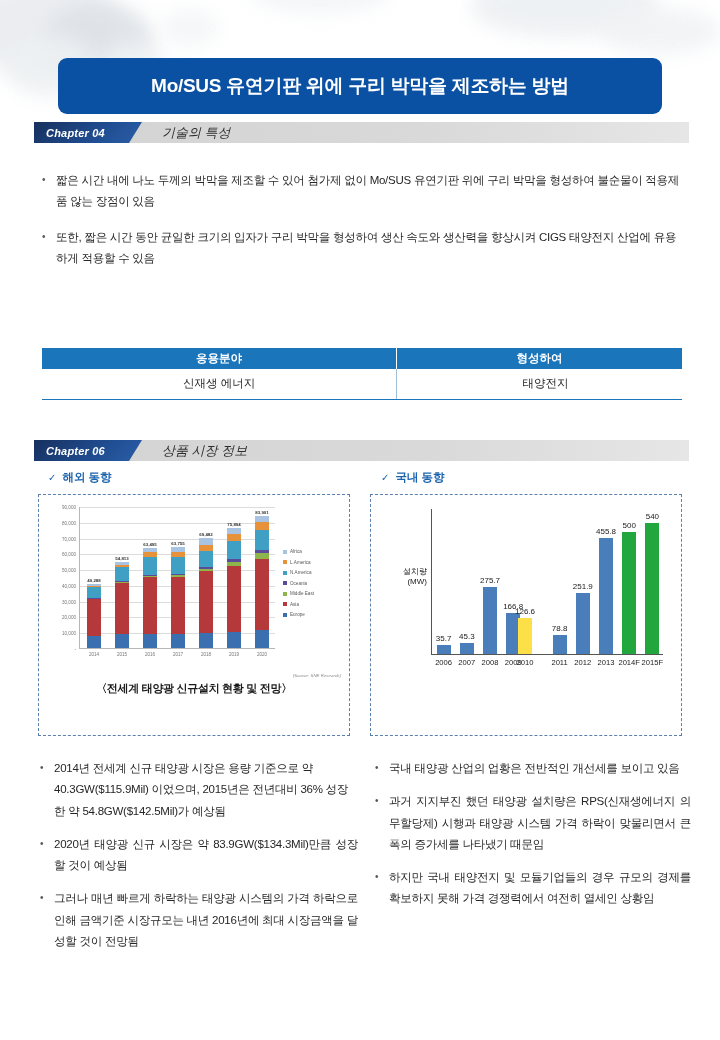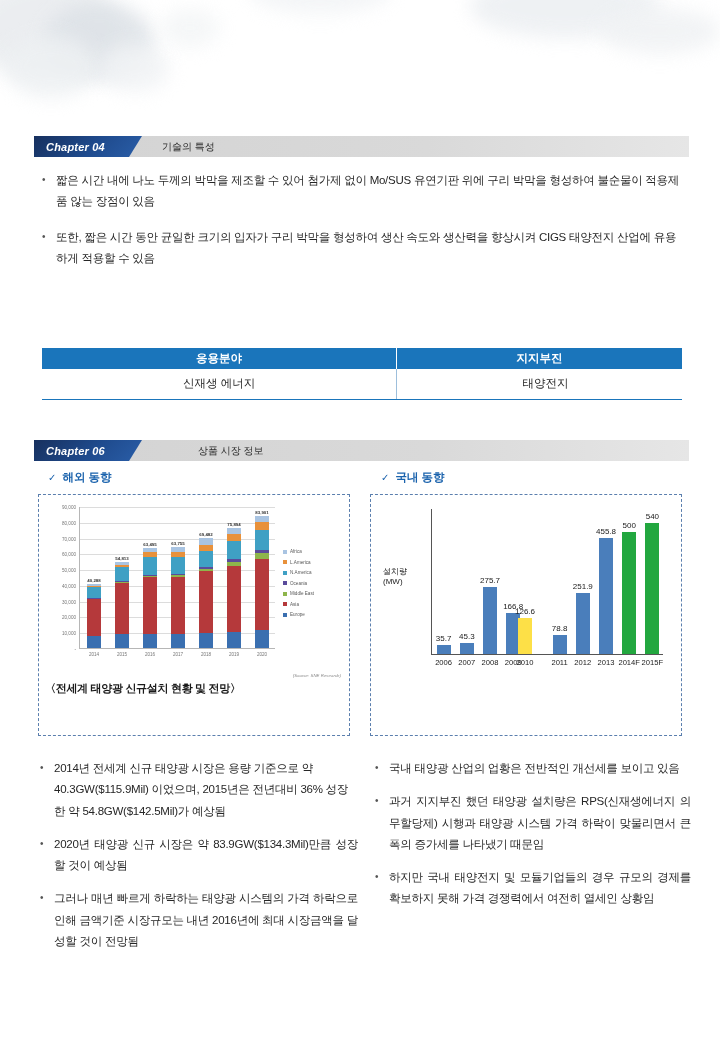--- a/index.html
+++ b/index.html
@@ -93,22 +93,23 @@
     position: absolute;
     right: -13px; top: 0;
     width: 0; height: 0;
     border-top: 21px solid transparent;
     border-left: 0 solid transparent;
   }
   .chapter-title {
     display: flex;
     align-items: center;
     padding-left: 20px;
-    font-size: 10px;
+    font-size: 13px;
     color: #2c2c2c;
+    font-style: italic;
   }
 
   
   .bullet-list { position: absolute; }
   .bullet {
     display: flex;
     font-size: 11.5px;
     color: #262626;
     line-height: 1.85;
     letter-spacing: -0.25px;
@@ -160,21 +161,21 @@
   .trend-head .chk { font-size: 10px; color: #1b63ad; }
 
   
   .chart-box {
     position: absolute;
     border: 1.4px dashed #5b7fae;
     background: #ffffff;
     padding: 6px 6px 3px 6px;
   }
   .chart-caption {
-    text-align: left;
+    text-align: center;
     font-size: 11px;
     font-weight: bold;
     color: #1a1a1a;
     letter-spacing: -0.3px;
     padding-top: 2px;
   }
 
   
   .sbc-wrap { position: relative; width: 298px; height: 178px; }
   .sbc-plot {
@@ -250,21 +251,21 @@
   }
 
   
   .bc-wrap { position: relative; width: 298px; height: 178px; }
   .bc-axis-title {
     position: absolute;
     left: 6px; top: 66px;
     font-size: 8px;
     color: #1a1a1a;
     line-height: 1.25;
-    text-align: left;
+    text-align: right;
     width: 44px;
   }
   .bc-plot {
     position: absolute;
     left: 54px; top: 8px;
     width: 232px; height: 146px;
     border-left: 1.6px solid #555;
     border-bottom: 1.6px solid #555;
   }
   .bc-bar {
@@ -303,54 +304,57 @@
   <span class="puff p3"></span>
     <span class="puff p4"></span>
   <span class="puff p5"></span>
     <span class="puff p6"></span>
   <span class="puff p7"></span>
     <span class="puff p8"></span>
 </div>
 
 <div class="page">
 
-
-  <div class="chapter-bar" style="top:136px;">
+  <div class="title-banner">
+    <span class="title-text">Mo/SUS 유연기판 위에 구리 박막을 제조하는 방법</span>
+  </div>
+
+  <div class="chapter-bar" style="top:122px;">
     <div class="chapter-tag">Chapter 04</div>
     <div class="chapter-title">기술의 특성</div>
   </div>
 
   <div class="bullet-list" style="left:42px; top:170px; width:645px;">
     <div class="bullet" style="margin-bottom:14px;">
       <span class="dot">•</span>
       <span class="btxt">짧은 시간 내에 나노 두께의 박막을 제조할 수 있어 첨가제 없이 Mo/SUS 유연기판 위에 구리 박막을 형성하여 불순물이 적용제품 않는 장점이 있음</span>
     </div>
     <div class="bullet">
       <span class="dot">•</span>
       <span class="btxt">또한, 짧은 시간 동안 균일한 크기의 입자가 구리 박막을 형성하여 생산 속도와 생산력을 향상시켜 CIGS 태양전지 산업에 유용하게 적용할 수 있음</span>
     </div>
   </div>
 
 
   <table class="mkt-table">
     <thead>
       <tr>
         <th>응용분야</th>
-        <th>지지부진</th>
+        <th>형성하여</th>
       </tr>
     </thead>
     <tbody>
       <tr>
         <td>신재생 에너지</td>
         <td>태양전지</td>
       </tr>
     </tbody>
   </table>
 
-  <div class="chapter-bar" style="top:440px;gap:36px;">
+  <div class="chapter-bar" style="top:440px;">
     <div class="chapter-tag">Chapter 06</div>
     <div class="chapter-title">상품 시장 정보</div>
   </div>
 
   <div class="trend-head" style="left:48px; top:470px;">
     <span class="chk">✓</span>
     <span>해외 동향</span>
   </div>
   <div class="trend-head" style="left:381px; top:470px;">
     <span class="chk">✓</span>

